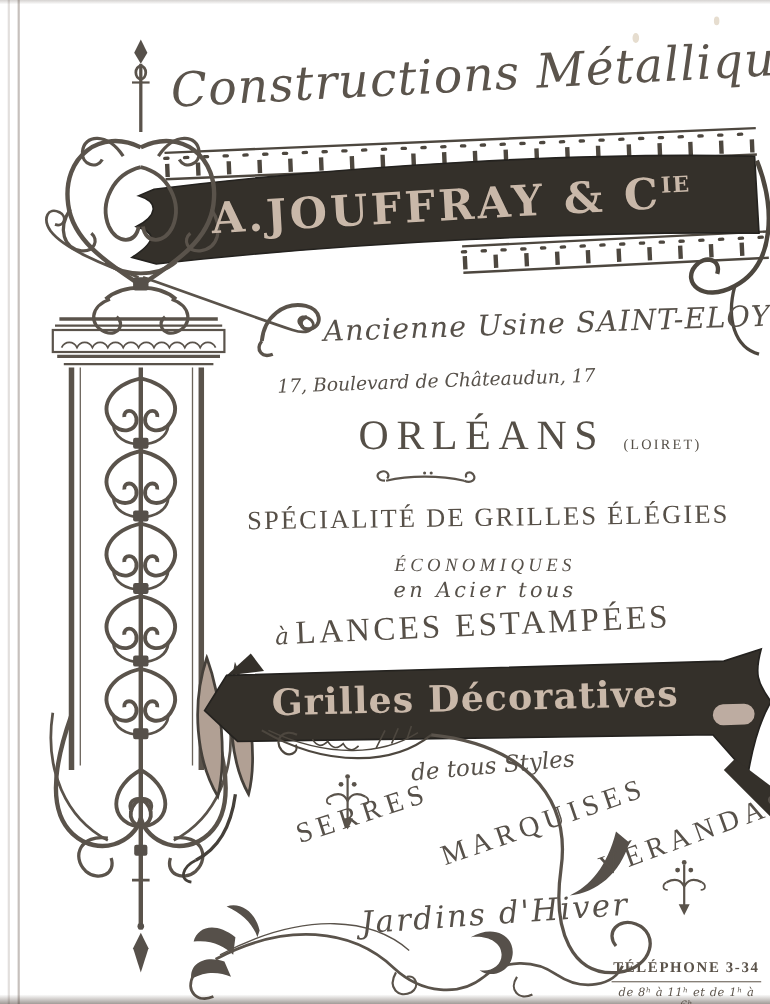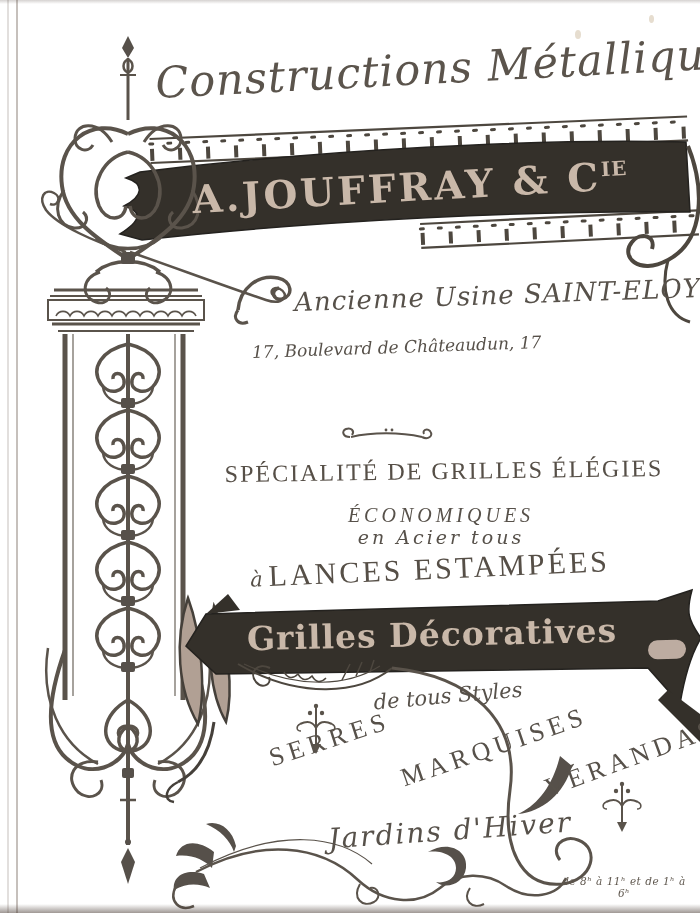--- a/index.html
+++ b/index.html
@@ -26,21 +26,21 @@
   .caps{font-family:"Liberation Serif",serif;}
   .title{font-size:43px;letter-spacing:1px;transform:rotate(-3deg);width:540px;text-align:center;color:#5b544c;}
   .company{font-family:"DejaVu Serif",serif;font-weight:bold;font-size:39px;letter-spacing:3px;
     color:#c9b8a9;width:524px;text-align:center;transform:rotate(-3.2deg);text-shadow:0 0 1px rgba(0,0,0,.25);}
   .company sup{font-size:20px;letter-spacing:1px;}
   .factory{font-size:26px;letter-spacing:1px;transform:rotate(-2deg);}
   .addr{font-size:17px;transform:rotate(-2deg);}
   .city{font-size:38px;letter-spacing:7px;color:#554f47;}
   .city .region{font-size:13px;letter-spacing:2px;}
   .spec1{font-size:24px;letter-spacing:2px;width:492px;text-align:center;transform:rotate(-0.8deg);color:#564f47;}
-  .spec2{font-size:20px;letter-spacing:4px;font-style:italic;width:290px;text-align:center;}
+  .spec2{font-size:17px;letter-spacing:4px;font-style:italic;width:290px;text-align:center;}
   .spec3{font-size:19px;letter-spacing:3px;width:290px;text-align:center;}
   .spec4{font-size:30px;letter-spacing:3px;transform:rotate(-2.5deg);color:#564f47;}
   .spec4 .pfx{font-family:"DejaVu Serif",serif;font-style:italic;font-size:21px;letter-spacing:0;margin-right:6px;}
   .banner2{font-family:"DejaVu Serif",serif;font-weight:bold;font-size:33px;letter-spacing:1px;
     color:#c9b8a9;width:440px;text-align:center;transform:rotate(-1.3deg);}
   .styles{font-size:21px;width:200px;text-align:center;transform:rotate(-5deg);}
   .prod{font-size:26px;letter-spacing:5px;transform-origin:left center;}
   .jardins{font-size:28px;letter-spacing:2px;transform:rotate(-4deg);}
   .phone{position:absolute;left:556px;top:872px;width:136px;text-align:center;}
   .phone .num{font-family:"Liberation Serif",serif;font-weight:bold;font-size:13.5px;
@@ -222,35 +222,40 @@
   <div class="t script title" style="left:155px;top:44px">Constructions Métalliques</div>
 
   <div class="t company" style="left:148px;top:164px">
     <span>A.JOUFFRAY &amp; C</span><sup>IE</sup>
   </div>
 
   <div class="t script factory" style="left:294px;top:280px">Ancienne Usine SAINT-ELOY</div>
 
   <div class="t script addr" style="left:252px;top:337px">17, Boulevard de Châteaudun, 17</div>
 
+  <div class="t caps city" style="left:326px;top:374px">
+    <span>ORLÉANS</span>
+    <span class="region">(LOIRET)</span>
+  </div>
 
   <div class="t caps spec1" style="left:198px;top:458px">SPÉCIALITÉ DE GRILLES ÉLÉGIES</div>
   <div class="t caps spec2" style="left:296px;top:504px">ÉCONOMIQUES</div>
   <div class="t script spec3" style="left:296px;top:526px">en Acier tous</div>
   <div class="t caps spec4" style="left:250px;top:552px">
     <span class="pfx">à</span><span>LANCES ESTAMPÉES</span>
   </div>
 
   <div class="t banner2" style="left:212px;top:615px">Grilles Décoratives</div>
 
   <div class="t script styles" style="left:348px;top:684px">de tous Styles</div>
 
   <div class="t caps prod" style="left:270px;top:744px;transform:rotate(-18deg)">SERRES</div>
   <div class="t caps prod" style="left:402px;top:764px;transform:rotate(-19deg)">MARQUISES</div>
   <div class="t caps prod" style="left:546px;top:774px;transform:rotate(-20deg)">VÉRANDAS</div>
 
   <div class="t script jardins" style="left:328px;top:814px">Jardins d'Hiver</div>
 
   <div class="phone">
+    <div class="num">TÉLÉPHONE 3-34</div>
     <div class="hours">de 8ʰ à 11ʰ et de 1ʰ à 6ʰ</div>
   </div>
 
 </div>
 
 </body></html>

